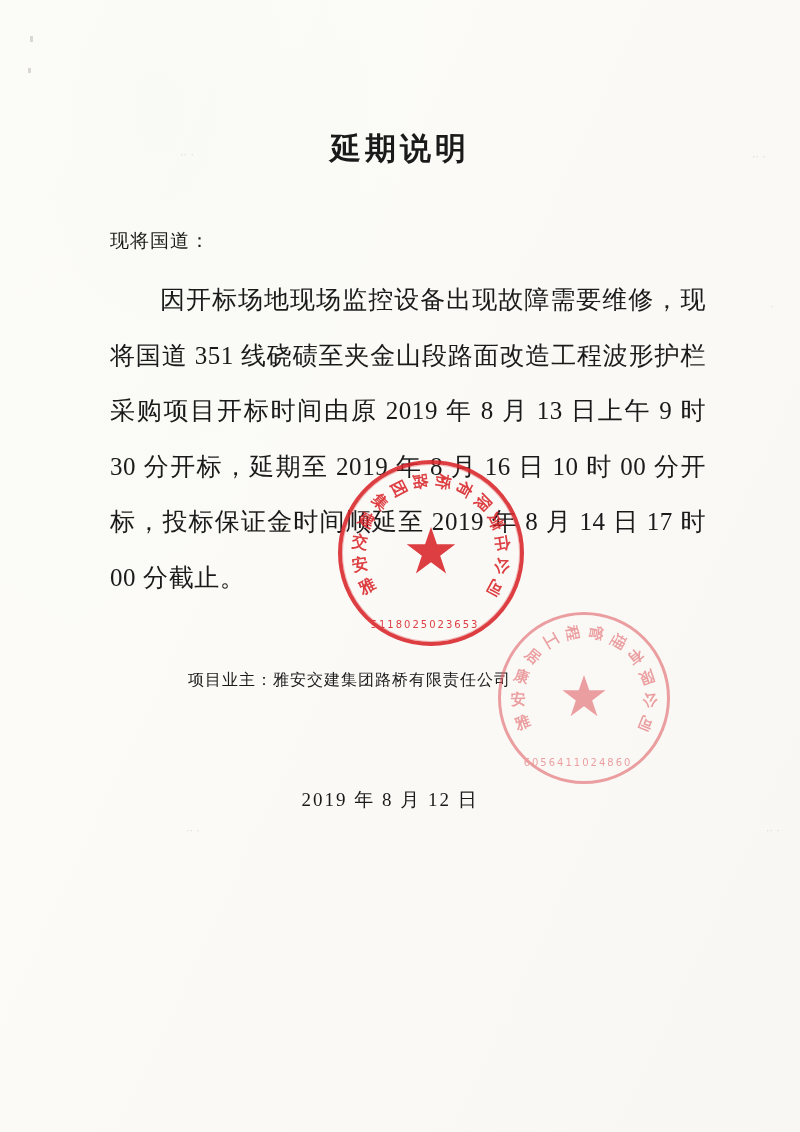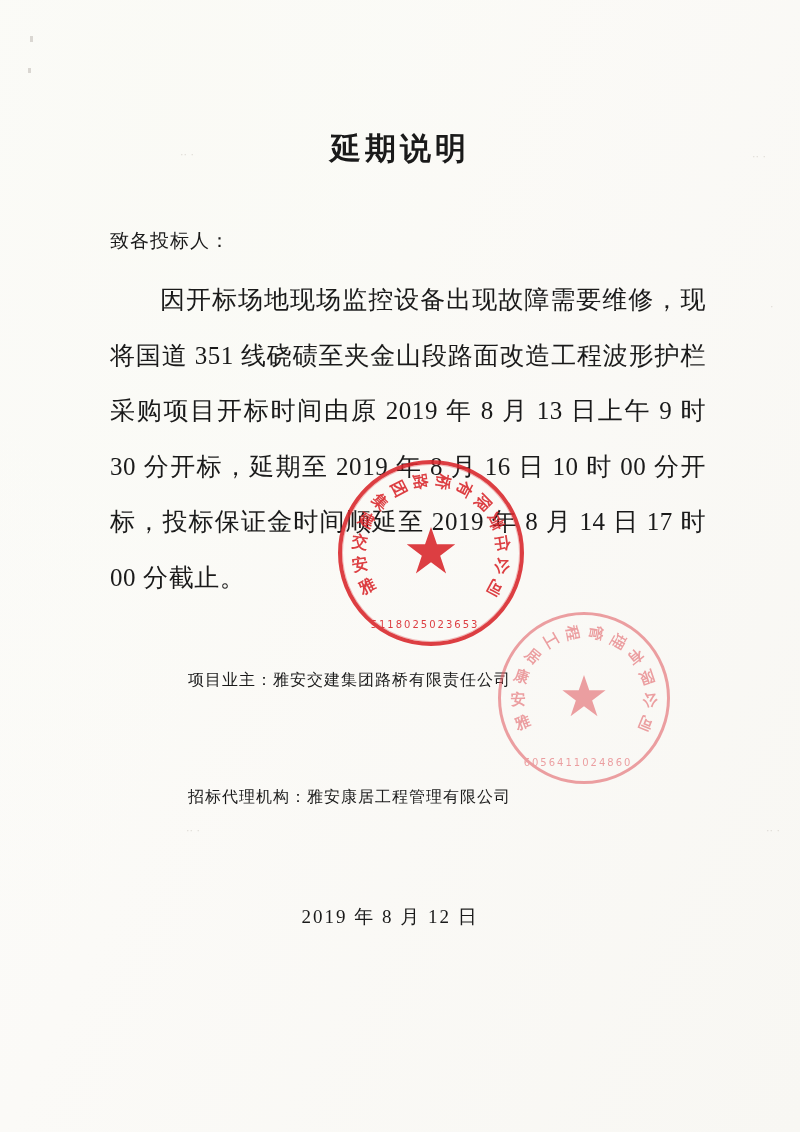--- a/index.html
+++ b/index.html
@@ -166,27 +166,26 @@
   <div class="edge-mark" style="left:180px; top:148px;">·· ·</div>
   <div class="edge-mark" style="left:752px; top:150px;">·· ·</div>
   <div class="edge-mark" style="left:770px; top:300px;">·</div>
   <div class="edge-mark" style="left:186px; top:824px;">·· ·</div>
   <div class="edge-mark" style="left:766px; top:824px;">·· ·</div>
 
   <div class="doc">
 
     <div class="title">延期说明</div>
 
-    <div class="salutation">致各投标人：</div>
+    <div class="salutation">现将国道：</div>
 
     <div class="body-text">因开标场地现场监控设备出现故障需要维修，现将国道 351 线硗碛至夹金山段路面改造工程波形护栏采购项目开标时间由原 2019 年 8 月 13 日上午 9 时 30 分开标，延期至 2019 年 8 月 16 日 10 时 00 分开标，投标保证金时间顺延至 2019 年 8 月 14 日 17 时 00 分截止。</div>
 
     <div class="sig-block">
       <div class="sig-line">项目业主：雅安交建集团路桥有限责任公司</div>
-      <div class="sig-line">招标代理机构：雅安康居工程管理有限公司</div>
     </div>
 
     <div class="date-line">2019 年 8 月 12 日</div>
   </div>
 
   <div class="seal seal-main">
     <div class="ring"></div>
     <div class="seal-text" id="seal1-text">
         <span style="font-size: 16px; transform: rotate(-118deg) translate(0px, -72px) rotate(90deg) translate(-50%, -50%);">雅</span>
         <span style="font-size: 16px; transform: rotate(-99.8462deg) translate(0px, -72px) rotate(90deg) translate(-50%, -50%);">安</span>

